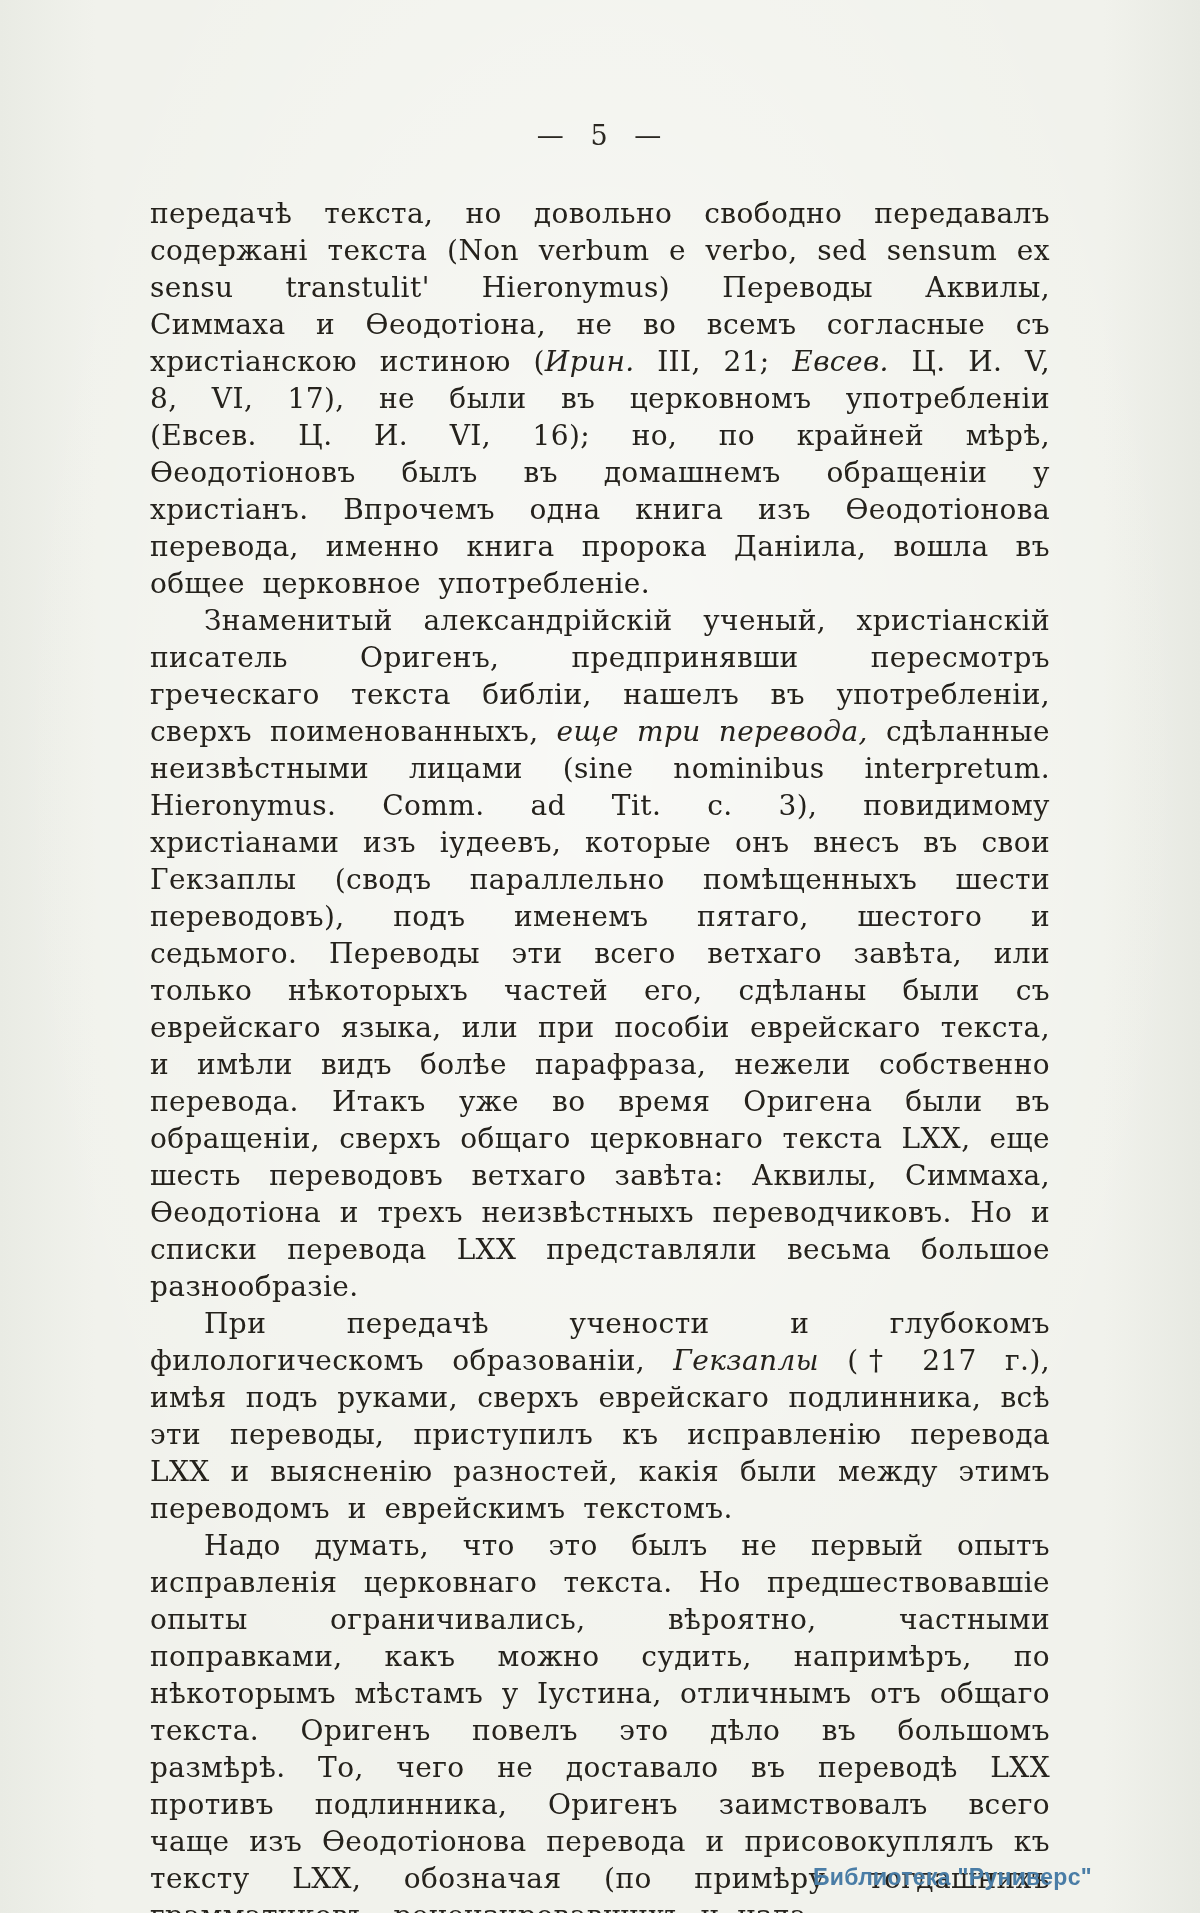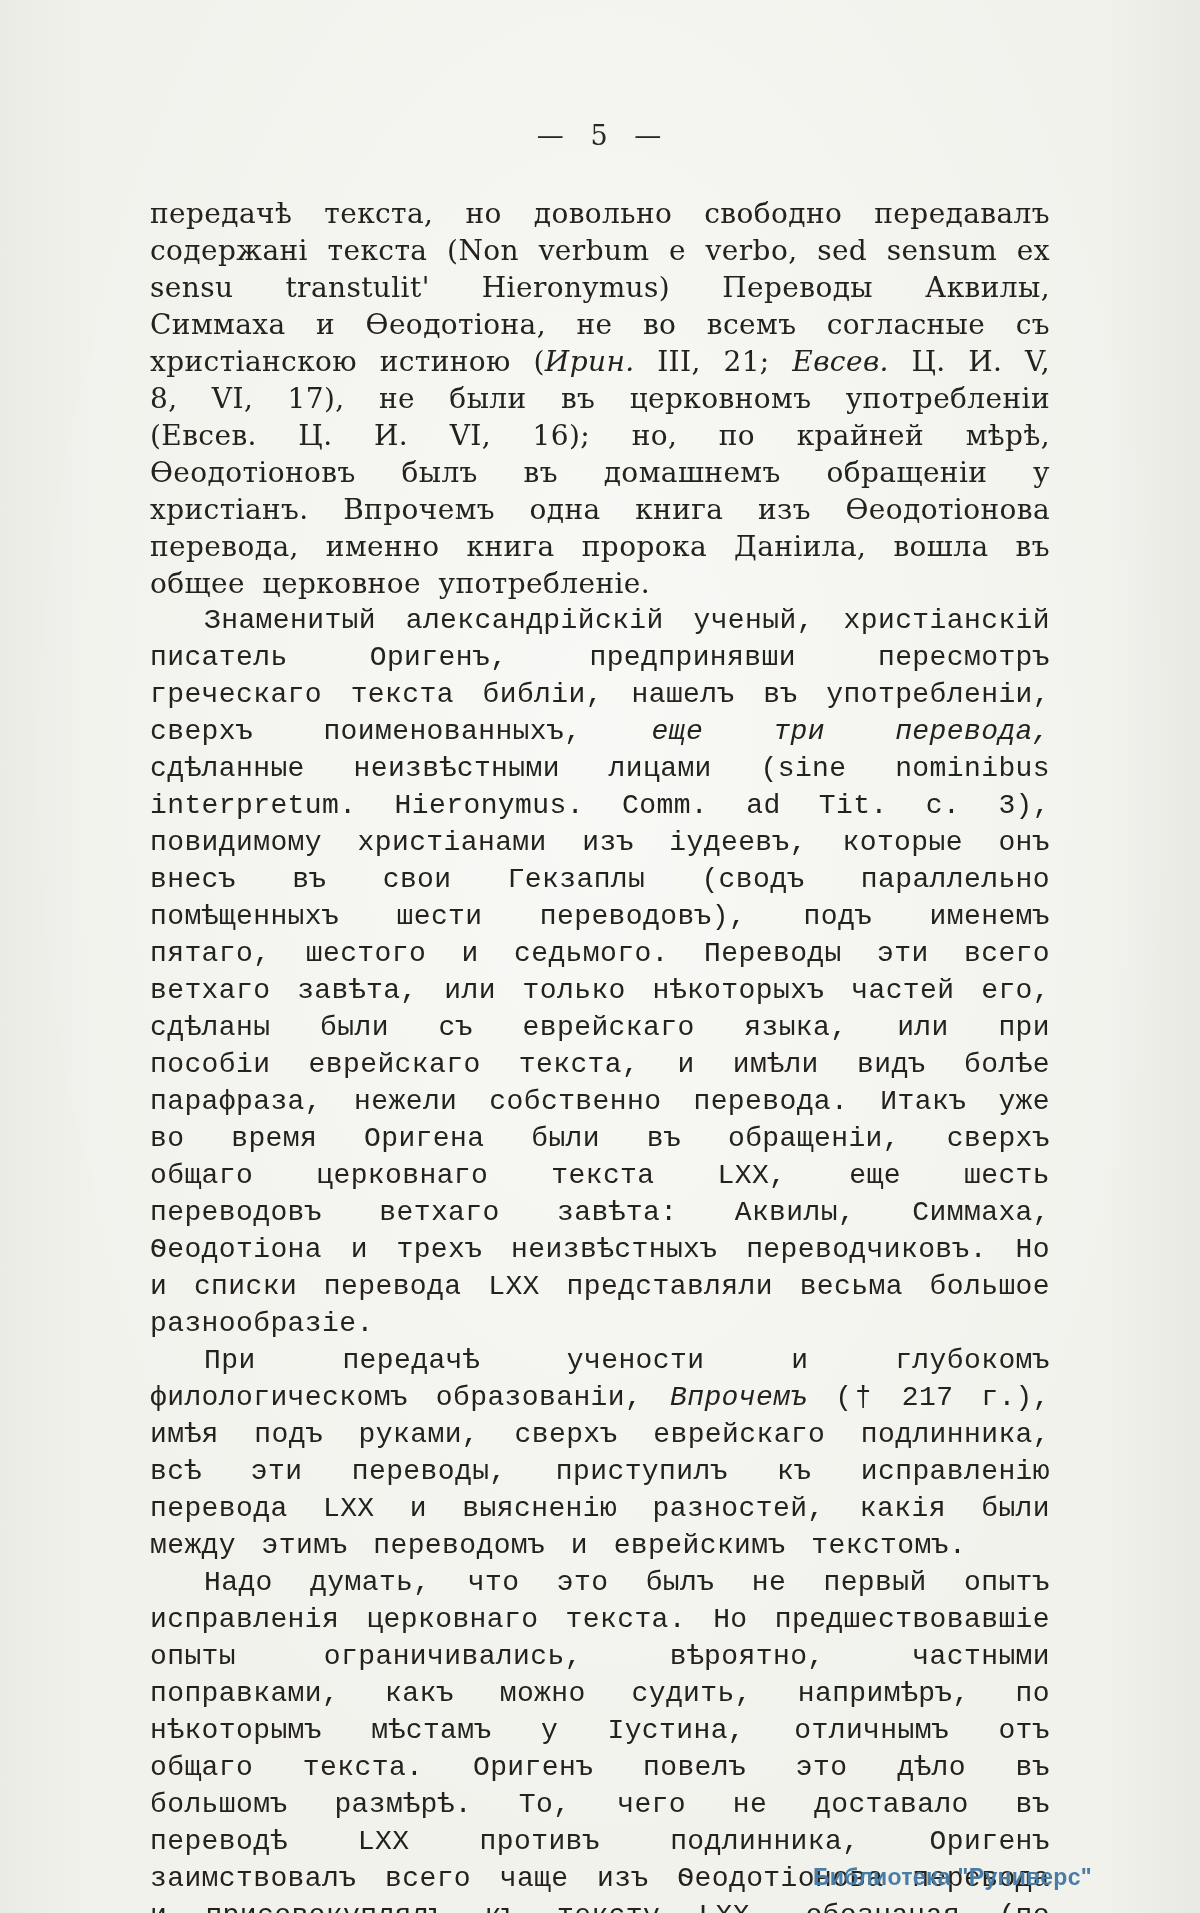--- a/index.html
+++ b/index.html
@@ -36,21 +36,20 @@
   .para {
     margin: 0;
     font-size: 28px;
     line-height: 37px;
     text-align: justify;
     word-spacing: 0.30em;
     letter-spacing: 0.4px;
   }
   .para.indent {
     text-indent: 54px;
-    font-family: Liberation Mono, monospace;
   }
   .it {
     font-style: italic;
     margin-top: 40px;
   }
   .watermark {
     position: absolute;
     right: 108px;
     bottom: 22px;
     font-family: "Liberation Sans", "DejaVu Sans", sans-serif;
@@ -65,19 +64,19 @@
 
 <div class="page">
 
   <header class="page-header">
     <span class="page-number">— 5 —</span>
   </header>
 
   <main class="text-block">
     <p class="para"><span>передачѣ текста, но довольно свободно передавалъ содержані текста (Non verbum e verbo, sed sensum ex sensu transtulit' Hieronymus)  Переводы Аквилы, Симмаха и Ѳеодотіона, не во всемъ согласные съ христіанскою истиною (</span><span class="it">Ирин.</span><span> III, 21; </span><span class="it">Евсев.</span><span> Ц. И. V, 8, VI, 17), не были въ церковномъ употребленіи (Евсев. Ц. И. VI, 16); но, по крайней мѣрѣ, Ѳеодотіоновъ былъ въ домашнемъ обращеніи у христіанъ. Впрочемъ одна книга изъ Ѳеодотіонова перевода, именно книга пророка Даніила, вошла въ общее церковное употребленіе.</span></p>
     <p class="para indent"><span>Знаменитый александрійскій ученый, христіанскій писатель Оригенъ, предпринявши пересмотръ греческаго текста библіи, нашелъ въ употребленіи, сверхъ поименованныхъ, </span><span class="it">еще три перевода,</span><span> сдѣланные неизвѣстными лицами (sine nominibus interpretum. Hieronymus. Comm. ad Tit. c. 3), повидимому христіанами изъ іудеевъ, которые онъ внесъ въ свои Гекзаплы (сводъ параллельно помѣщенныхъ шести переводовъ), подъ именемъ пятаго, шестого и седьмого. Переводы эти всего ветхаго завѣта, или только нѣкоторыхъ частей его, сдѣланы были съ еврейскаго языка, или при пособіи еврейскаго текста, и имѣли видъ болѣе парафраза, нежели собственно перевода. Итакъ уже во время Оригена были въ обращеніи, сверхъ общаго церковнаго текста LXX, еще шесть переводовъ ветхаго завѣта: Аквилы, Симмаха, Ѳеодотіона и трехъ неизвѣстныхъ переводчиковъ. Но и списки перевода LXX представляли весьма большое разнообразіе.</span></p>
-    <p class="para indent"><span>При передачѣ учености и глубокомъ филологическомъ образованіи, </span><span class="it">Впрочемъ</span><span> († 217 г.), имѣя подъ руками, сверхъ еврейскаго подлинника, всѣ эти переводы, приступилъ къ исправленію перевода LXX и выясненію разностей, какія были между этимъ переводомъ и еврейскимъ текстомъ.</span></p>
+    <p class="para indent"><span>При передачѣ учености и глубокомъ филологическомъ образованіи, </span><span class="it">Гекзаплы</span><span> († 217 г.), имѣя подъ руками, сверхъ еврейскаго подлинника, всѣ эти переводы, приступилъ къ исправленію перевода LXX и выясненію разностей, какія были между этимъ переводомъ и еврейскимъ текстомъ.</span></p>
     <p class="para indent"><span>Надо думать, что это былъ не первый опытъ исправленія церковнаго текста. Но предшествовавшіе опыты ограничивались, вѣроятно, частными поправками, какъ можно судить, напримѣръ, по нѣкоторымъ мѣстамъ у Іустина, отличнымъ отъ общаго текста. Оригенъ повелъ это дѣло въ большомъ размѣрѣ. То, чего не доставало въ переводѣ LXX противъ подлинника, Оригенъ заимствовалъ всего чаще изъ Ѳеодотіонова перевода и присовокуплялъ къ тексту LXX, обозначая (по примѣру тогдашнихъ грамматиковъ, рецензировавшихъ и изда-</span></p>
   </main>
 
   <div class="watermark">Библиотека "Руниверс"</div>
 
 </div>
 
 </body></html>

